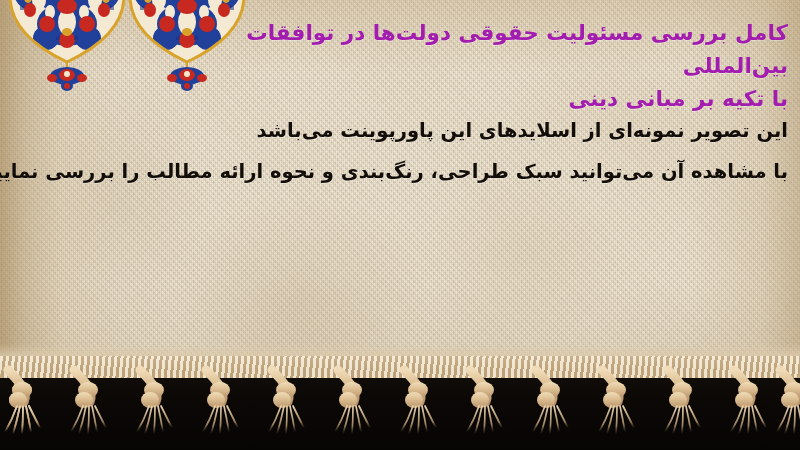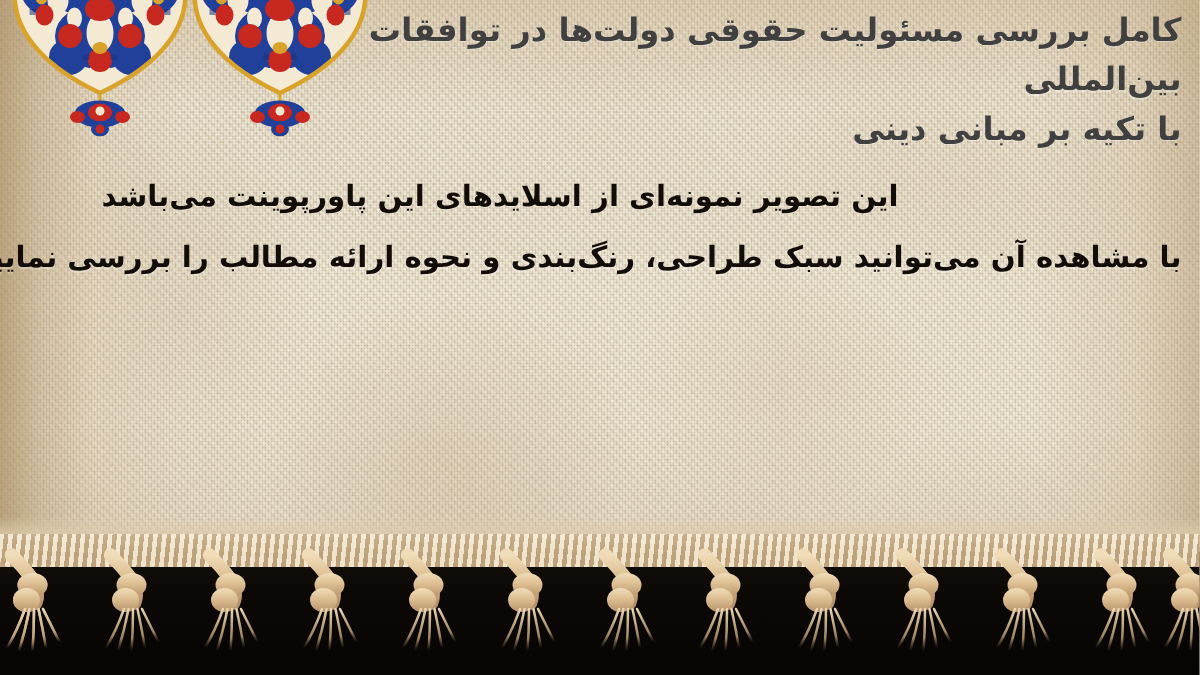--- a/index.html
+++ b/index.html
@@ -62,31 +62,31 @@
                             rgba(170,146,106,0) 110px);
   }
 
   
   .ornament{position:absolute;top:-34px;width:122px;height:125px;}
   .orn-a{left:6px;}
   .orn-b{left:126px;}
 
   
   .title{
-    position:absolute;right:12px;top:4px;width:600px;
+    position:absolute;right:12px;top:16px;width:600px;
     text-align:right;direction:rtl;
-    color:#404040;font-weight:bold;
+    color:#a21caf;font-weight:bold;
     font-size:21.5px;line-height:33px;
     letter-spacing:0px;
     text-shadow:0 1px 0 rgba(255,255,255,.30);
   }
   .title .l2{display:block;padding-left:0;}
   .body{
     position:absolute;right:12px;top:110px;width:720px;
-    text-align:left;direction:rtl;
+    text-align:right;direction:rtl;
     color:#120d08;font-weight:bold;
     font-size:19.5px;line-height:41px;
     text-shadow:0 1px 0 rgba(255,255,255,.28);
   }
   .body .bl{display:block;white-space:nowrap;}
 
   
   .fringe-wrap{position:absolute;left:0;top:344px;width:800px;height:106px;}
   .blackband{
     position:absolute;left:0;top:24px;width:800px;height:82px;

